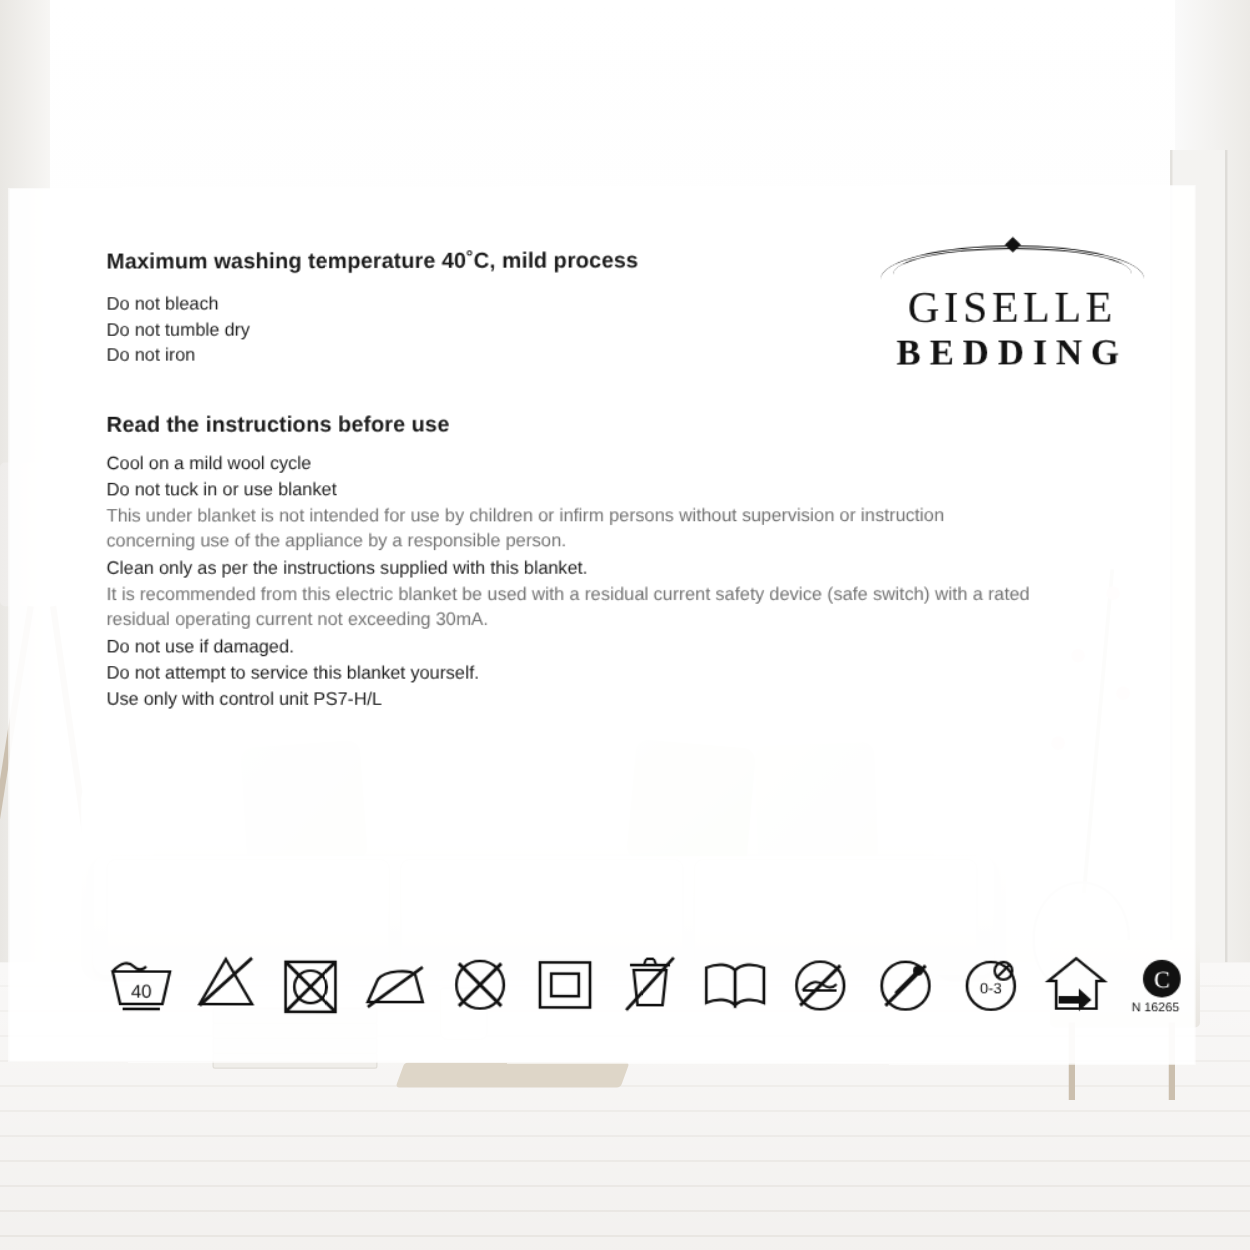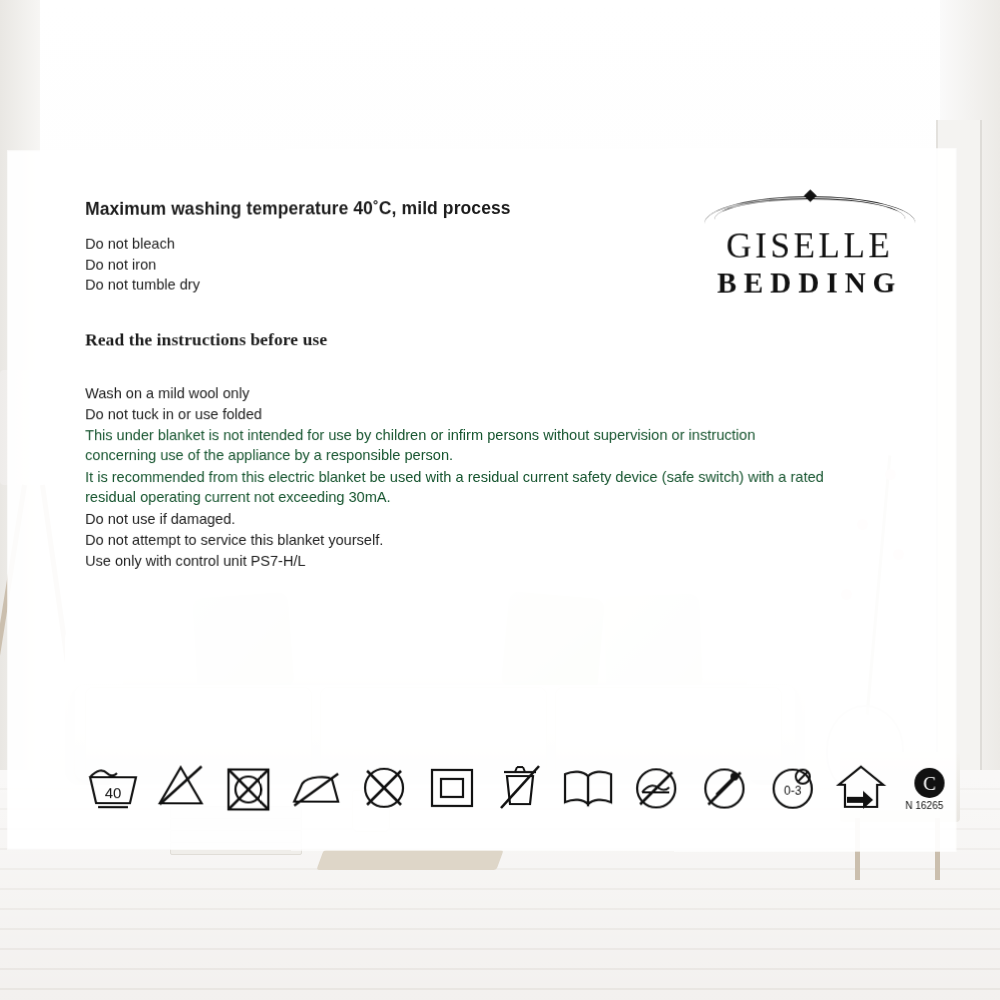--- a/index.html
+++ b/index.html
@@ -197,32 +197,31 @@
 
   .heading {
     font-size: 17.5px;
     font-weight: bold;
     color: #1c1c1c;
     letter-spacing: 0.1px;
     margin: 0 0 14px 0;
   }
   .heading.second {
     margin-top: 34px;
-    margin-bottom: 33px;
-    font-family: Liberation Serif, serif;
+    margin-bottom: 11px;
   }
   .line {
     font-size: 14.6px;
     color: #1c1c1c;
     line-height: 20px;
     margin: 0;
   }
   .para {
     font-size: 14.6px;
-    color: #14532d;
+    color: #737373;
     line-height: 20.5px;
     margin: 0;
     max-width: 740px;
   }
   .block-top .line { line-height: 20.5px; }
   .block-main .line, .block-main .para { margin-bottom: 1px; }
 
   
   .brand {
     position: absolute;
@@ -351,30 +350,31 @@
       <div class="brand-name">GISELLE</div>
       <div class="brand-sub">BEDDING</div>
     </div>
 
     <div class="panel-inner">
 
       <h1 class="heading">Maximum washing temperature 40˚C, mild process</h1>
 
       <div class="block-top">
         <p class="line">Do not bleach</p>
+        <p class="line">Do not tumble dry</p>
         <p class="line">Do not iron</p>
-        <p class="line">Do not tumble dry</p>
       </div>
 
       <h1 class="heading second">Read the instructions before use</h1>
 
       <div class="block-main">
-        <p class="line">Wash on a mild wool only</p>
-        <p class="line">Do not tuck in or use folded</p>
+        <p class="line">Cool on a mild wool cycle</p>
+        <p class="line">Do not tuck in or use blanket</p>
         <p class="para">This under blanket is not intended for use by children or infirm persons without supervision or instruction concerning use of the appliance by a responsible person.</p>
+        <p class="line">Clean only as per the instructions supplied with this blanket.</p>
         <p class="para">It is recommended from this electric blanket be used with a residual current safety device (safe switch) with a rated residual operating current not exceeding 30mA.</p>
         <p class="line">Do not use if damaged.</p>
         <p class="line">Do not attempt to service this blanket yourself.</p>
         <p class="line">Use only with control unit PS7-H/L</p>
       </div>
     </div>
 
     <div class="symbols">
 
       <div class="sym">

